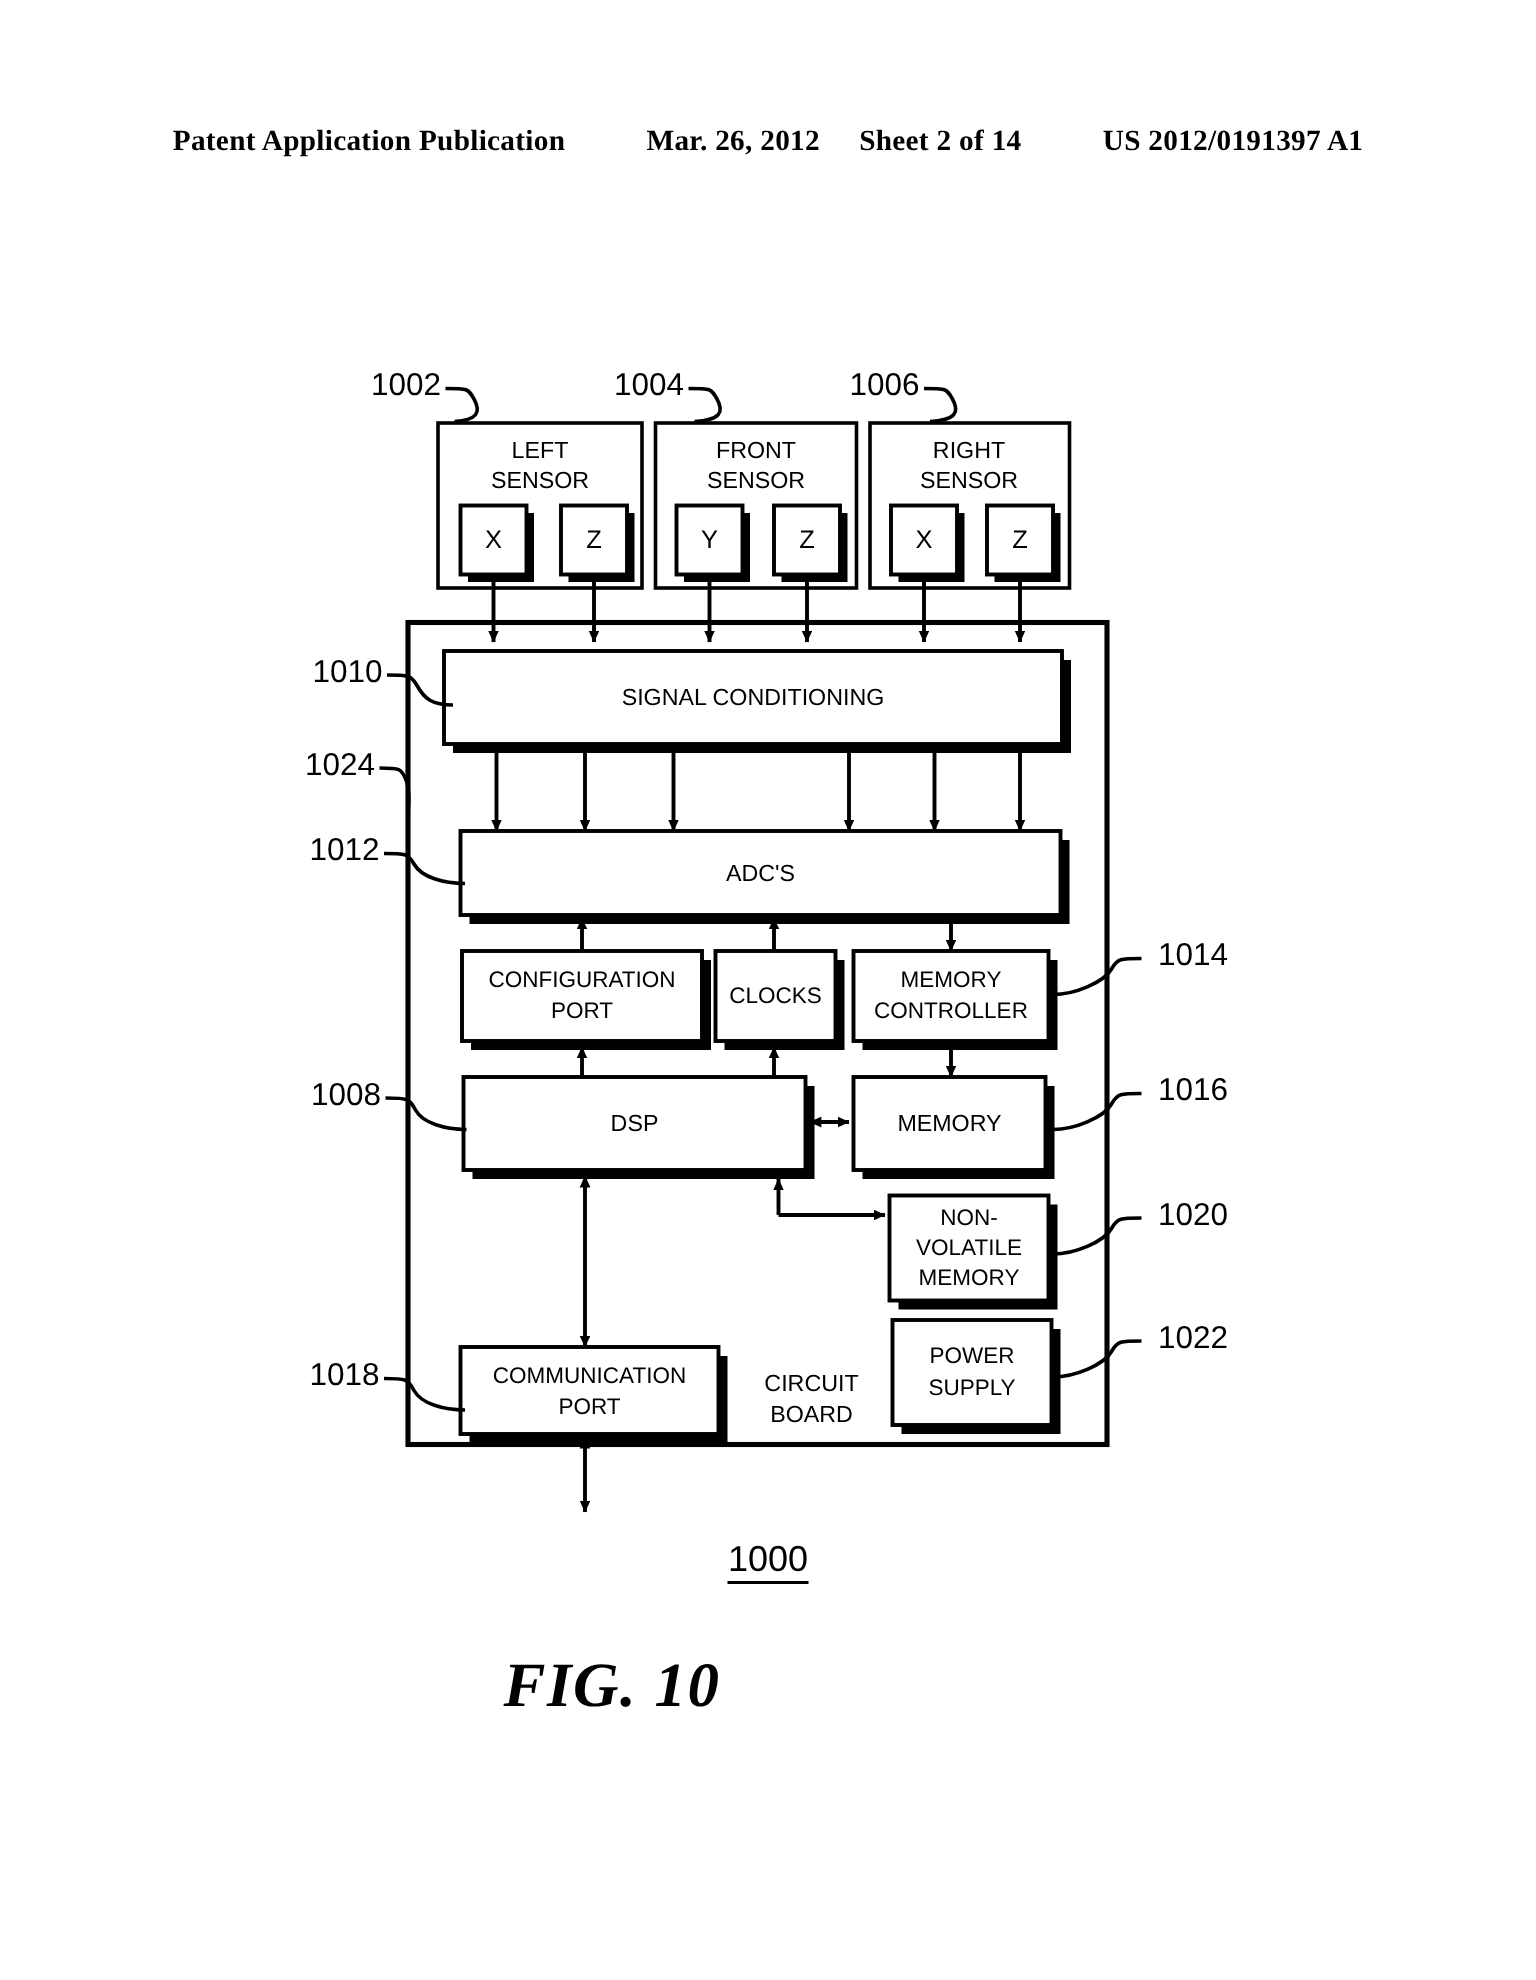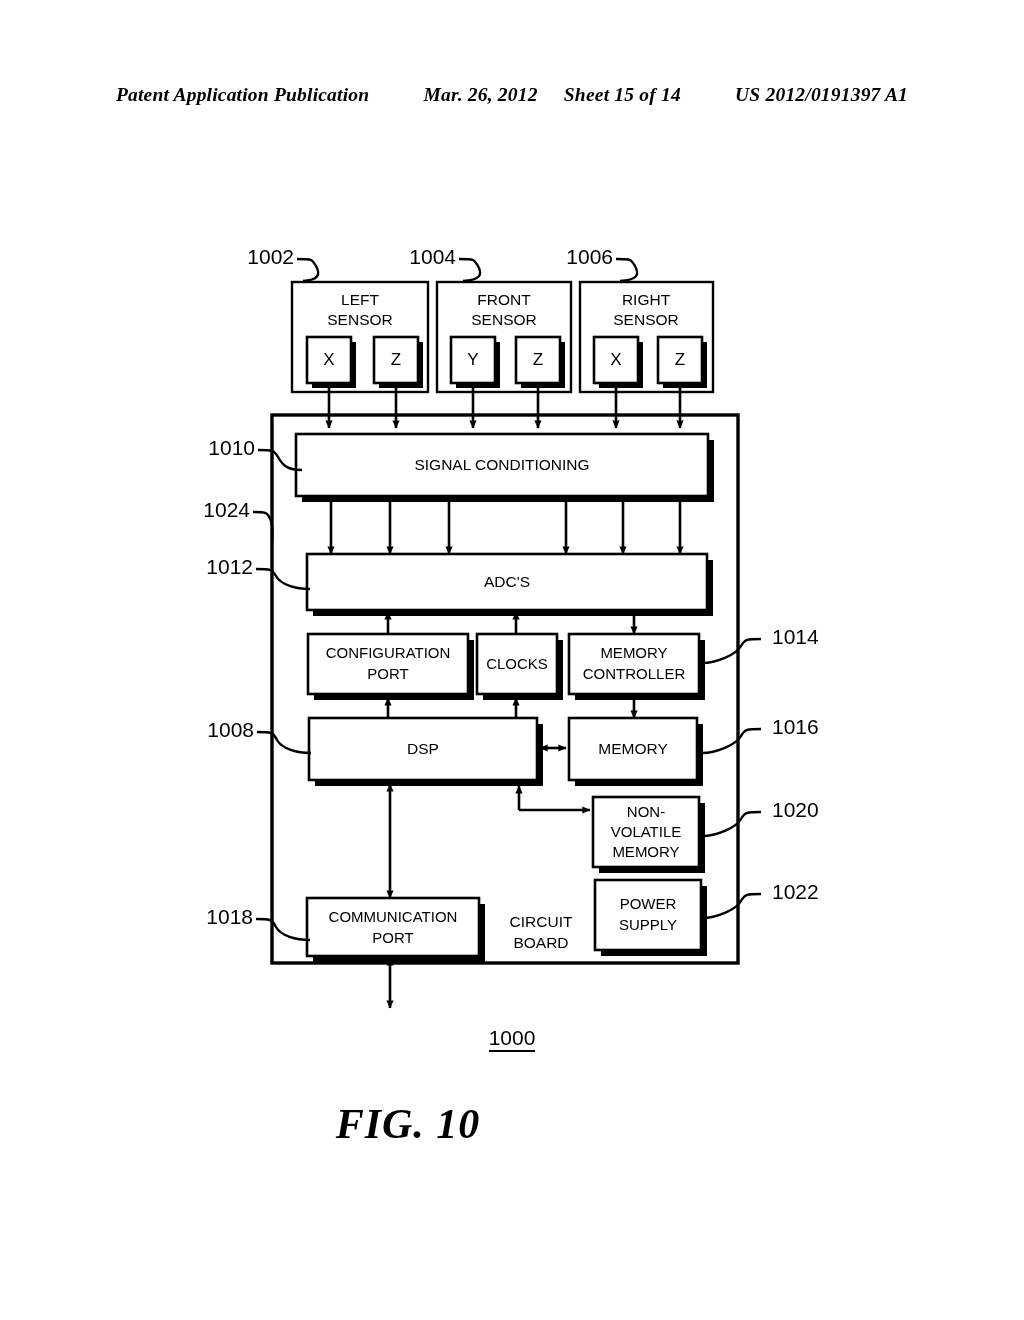--- a/index.html
+++ b/index.html
@@ -22,21 +22,21 @@
     left: 0;
     top: 84px;
     width: 1024px;
     text-align: center;
     font-family: "Liberation Serif", serif;
     font-weight: bold;
     font-size: 19.5px;
     letter-spacing: 0.2px;
     white-space: nowrap;
   }
-  #page-header .seg { display: inline-block; font-style: italic; }
+  #page-header .seg { display: inline-block; }
   #page-header .gap-lg { display: inline-block; width: 44px; }
   #page-header .gap-sm { display: inline-block; width: 16px; }
 
   
   #figure {
     position: absolute;
     left: 0;
     top: 0;
     width: 1024px;
     height: 1320px;
@@ -76,21 +76,21 @@
   }
 
   
   #fig-ref {
     position: absolute;
     left: 0;
     top: 1026px;
     width: 1024px;
     text-align: center;
     font-family: "Liberation Sans", sans-serif;
-    font-size: 21px;
+    font-size: 24px;
   }
   #fig-ref span {
     border-bottom: 2px solid #000;
     padding-bottom: 1px;
   }
   #fig-caption {
     position: absolute;
     left: 0;
     top: 1100px;
     width: 816px;
@@ -103,21 +103,21 @@
   }
 </style>
 </head>
 <body>
 
 <div id="page-header">
   <span class="seg">Patent Application Publication</span>
   <span class="gap-lg"></span>
   <span class="seg">Mar. 26, 2012</span>
   <span class="gap-sm"></span>
-  <span class="seg">Sheet 15 of 14</span>
+  <span class="seg">Sheet 2 of 14</span>
   <span class="gap-lg"></span>
   <span class="seg">US 2012/0191397 A1</span>
 </div>
 
 <div id="figure">
 <svg width="1024" height="1320" viewBox="0 0 1024 1320" xmlns="http://www.w3.org/2000/svg">
   <defs>
     <marker id="arrow" markerWidth="9" markerHeight="9" refX="7.6" refY="3.6" orient="auto" markerUnits="userSpaceOnUse">
       <path d="M0,0 L8,3.6 L0,7.2 z" fill="#000"></path>
     </marker>

